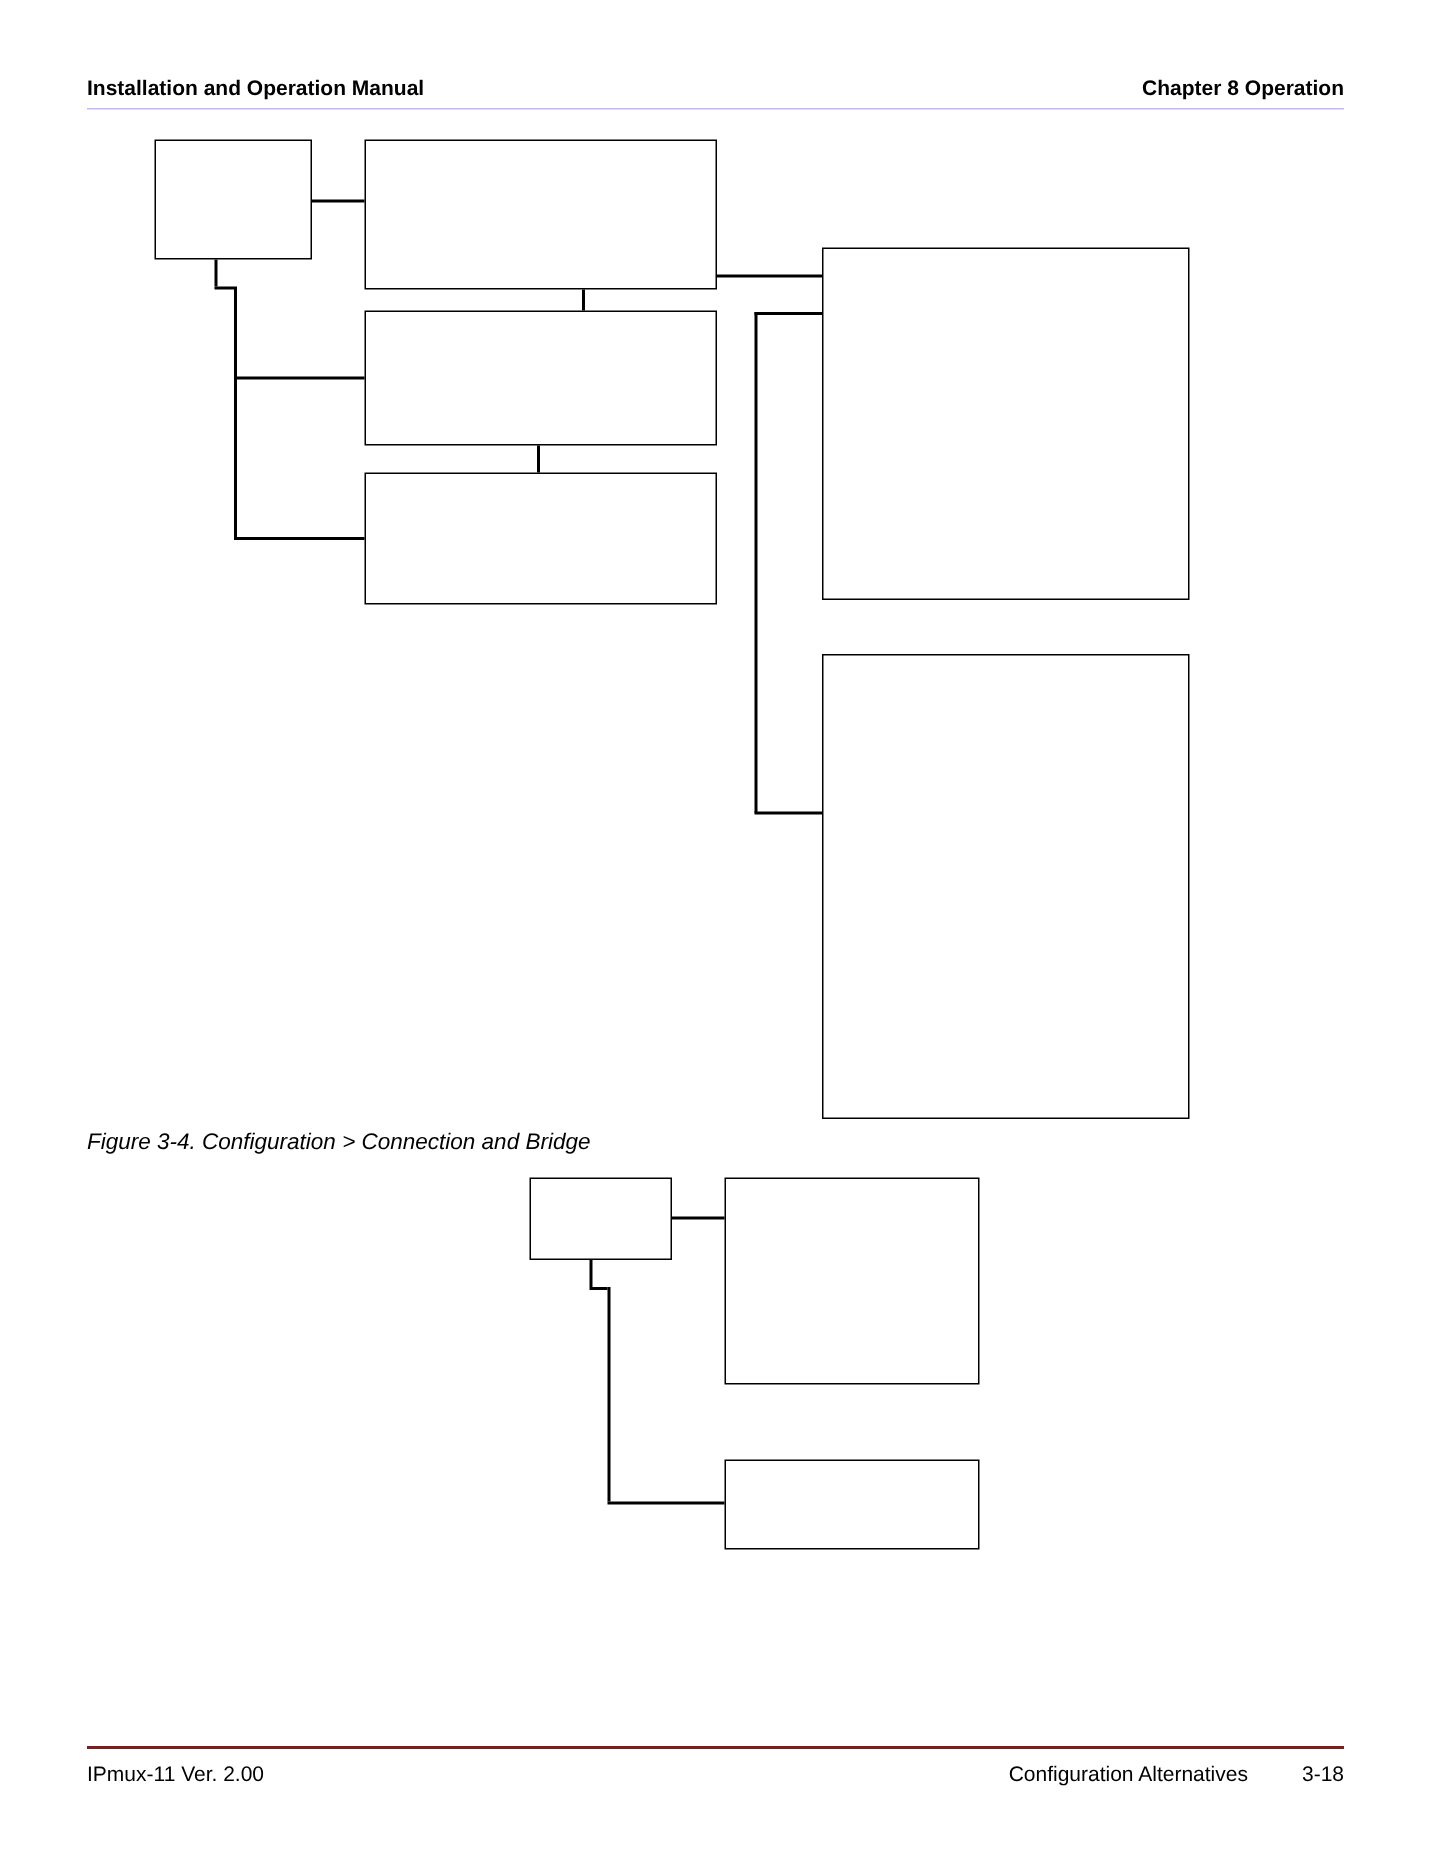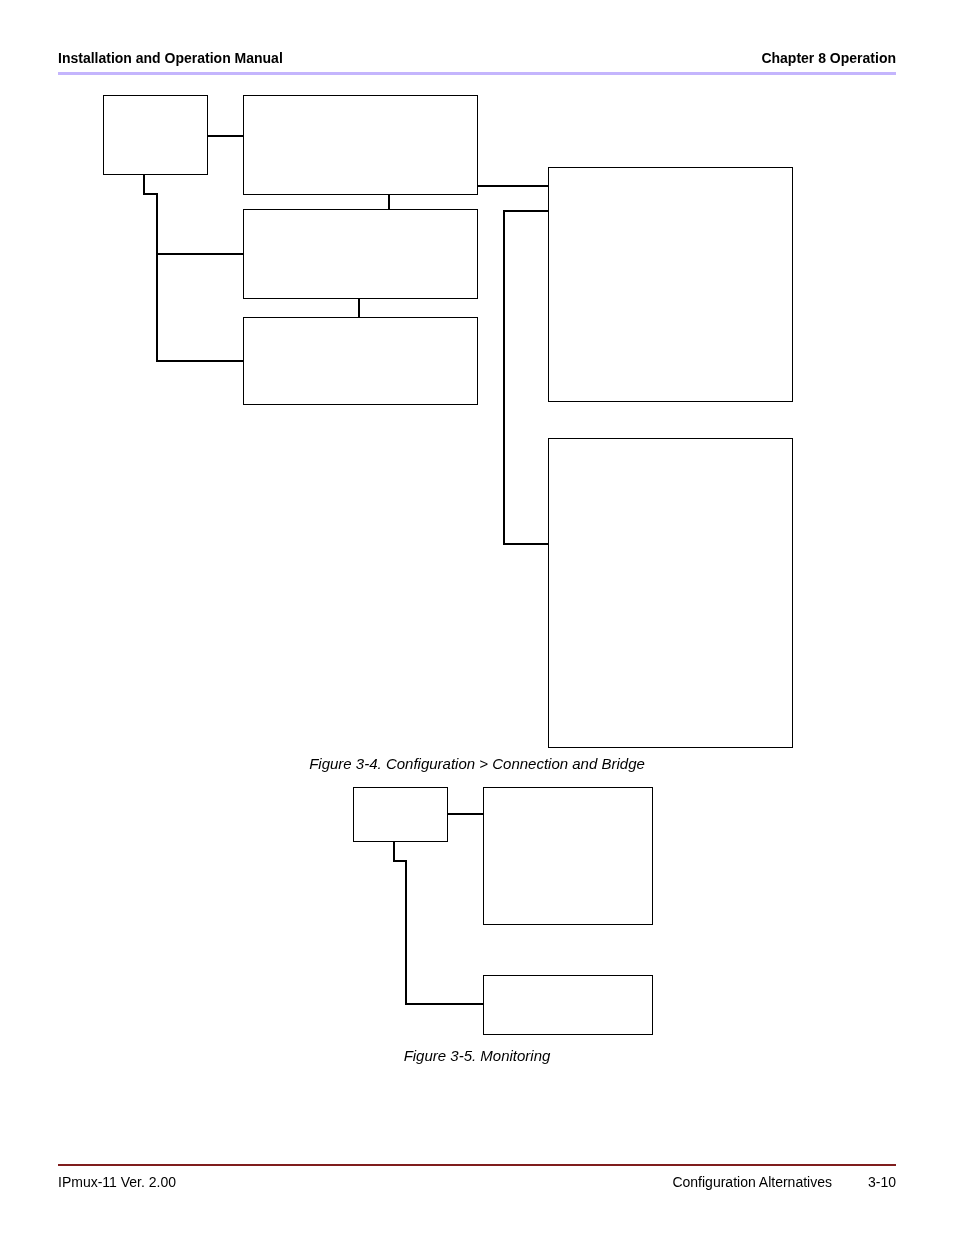--- a/index.html
+++ b/index.html
@@ -15,42 +15,42 @@
     height: 1235px;
     padding: 50px 58px 40px 58px;
     position: relative;
   }
   .header {
     display: flex;
     justify-content: space-between;
     font-size: 14px;
     font-weight: 600;
     padding-bottom: 6px;
-    border-bottom: 3px solid #c4b5fd;
+    border-bottom: 1px solid #c4b5fd;
   }
   .diagram-area {
     position: relative;
     width: 838px;
     height: 980px;
   }
   .box {
     position: absolute;
     border: 1.5px solid #000;
     background: #fff;
     box-sizing: border-box;
   }
   .hline, .vline {
     position: absolute;
     background: #000;
   }
   .hline { height: 1.5px; }
   .vline { width: 1.5px; }
   .caption {
     position: absolute;
-    text-align: center;
+    text-align: left;
     font-style: italic;
     font-size: 15px;
     width: 100%;
     left: 0;
   }
   .footer {
     position: absolute;
     left: 58px;
     right: 58px;
     bottom: 45px;
@@ -115,25 +115,24 @@
     <div class="box" style="left:295px; top:712px; width:95px; height:55px;"></div>
     <div class="box" style="left:425px; top:712px; width:170px; height:138px;"></div>
     <div class="box" style="left:425px; top:900px; width:170px; height:60px;"></div>
 
     <div class="hline" style="left:390px; top:738px; width:35px;"></div>
     <div class="vline" style="left:335px; top:767px; height:18px;"></div>
     <div class="hline" style="left:335px; top:785px; width:12px;"></div>
     <div class="vline" style="left:347px; top:785px; height:143px;"></div>
     <div class="hline" style="left:347px; top:928px; width:78px;"></div>
 
-    <div class="caption" style="top:972px;">Figure 3-5.  Monitoring</div>
 
   </div>
 
   <div class="footer">
     <span>IPmux-11 Ver. 2.00</span>
     <span class="footer-right">
       <span>Configuration Alternatives</span>
-      <span>3-10</span>
+      <span>3-18</span>
     </span>
   </div>
 
 </div>
 
 </body></html>

